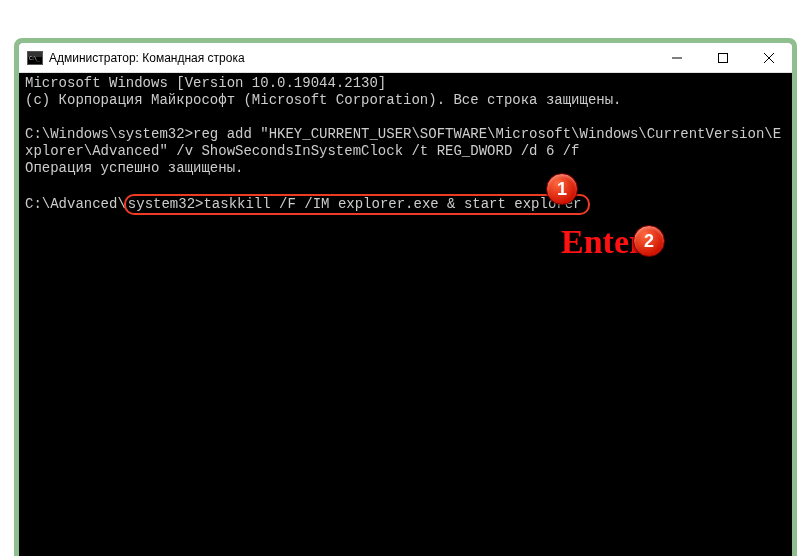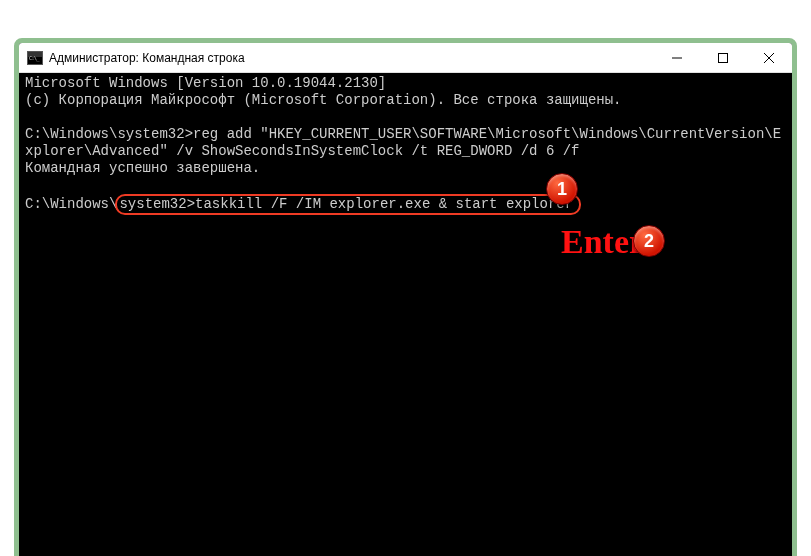--- a/index.html
+++ b/index.html
@@ -125,22 +125,22 @@
           <line x1="0" y1="0" x2="10" y2="10" stroke="#000" stroke-width="1"></line>
           <line x1="10" y1="0" x2="0" y2="10" stroke="#000" stroke-width="1"></line>
         </svg>
     </div>
   </div>
 
   <div class="terminal"><span>Microsoft Windows [Version 10.0.19044.2130]</span>
 <span>(c) Корпорация Майкрософт (Microsoft Corporation). Все строка защищены.</span>
 <span></span>
 <span>C:\Windows\system32&gt;</span><span>reg add "HKEY_CURRENT_USER\SOFTWARE\Microsoft\Windows\CurrentVersion\Explorer\Advanced" /v ShowSecondsInSystemClock /t REG_DWORD /d 6 /f</span>
-<span>Командная успешно завершена.</span>
+<span>Операция успешно защищены.</span>
 <span></span>
-<span>C:\Windows\</span><span class="hl-box"><span>system32&gt;</span><span>taskkill /F /IM explorer.exe &amp; start explorer</span></span>
+<span>C:\Advanced\</span><span class="hl-box"><span>system32&gt;</span><span>taskkill /F /IM explorer.exe &amp; start explorer</span></span>
 
     <div class="step-badge" style="left:527px; top:100px;"><span>1</span></div>
     <div class="enter-label" style="left:542px; top:160px;">Enter</div>
     <div class="step-badge" style="left:614px; top:152px;"><span>2</span></div>
   </div>
 
 </div>
 
 </body></html>

